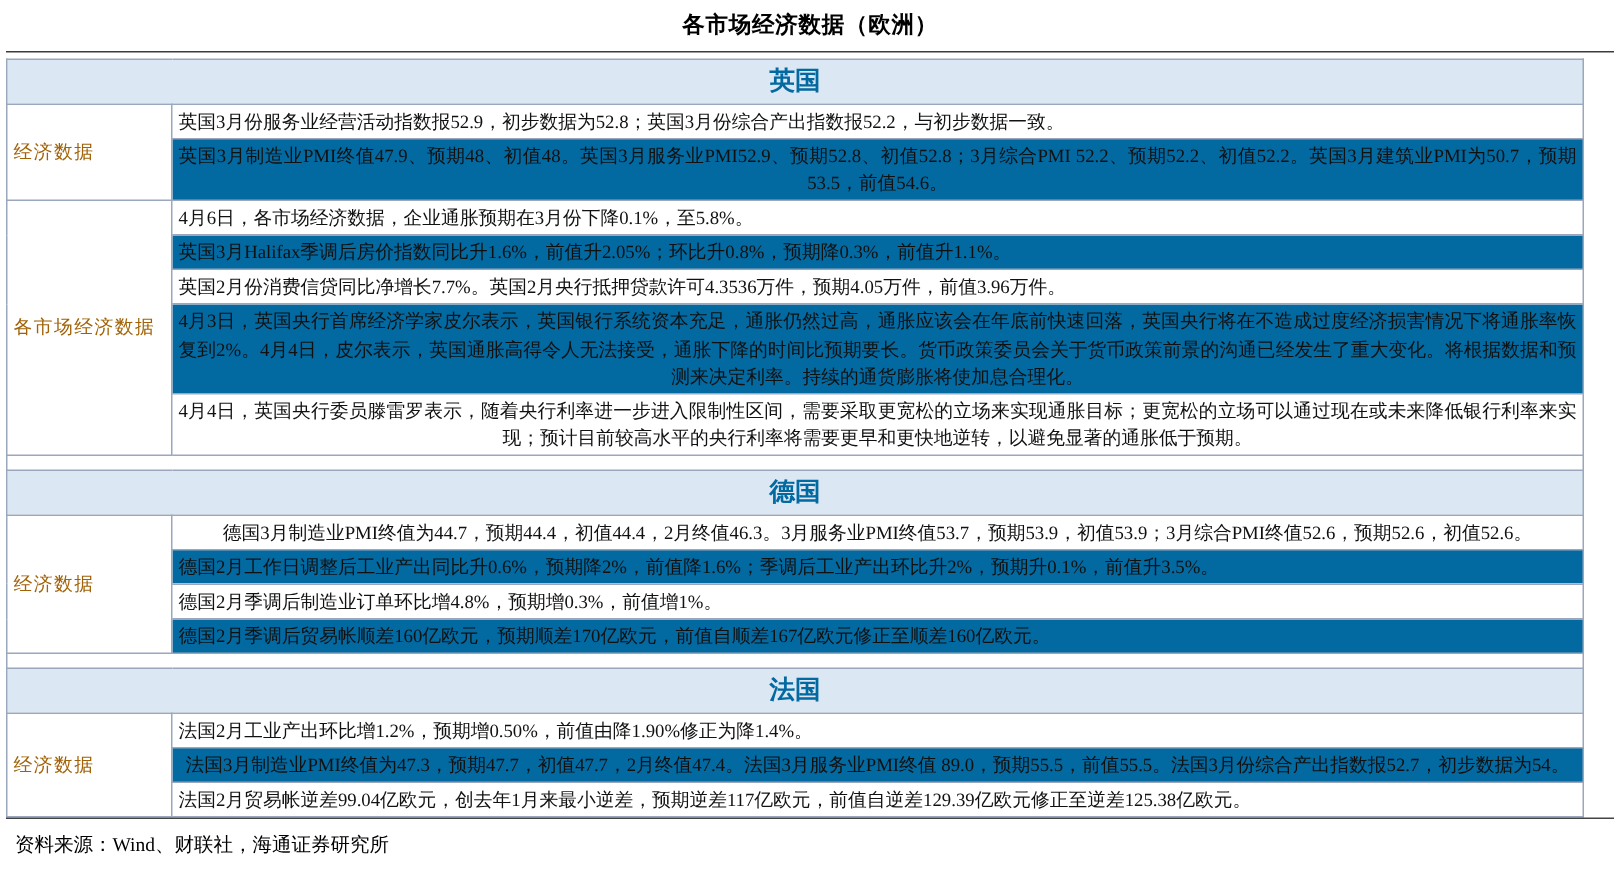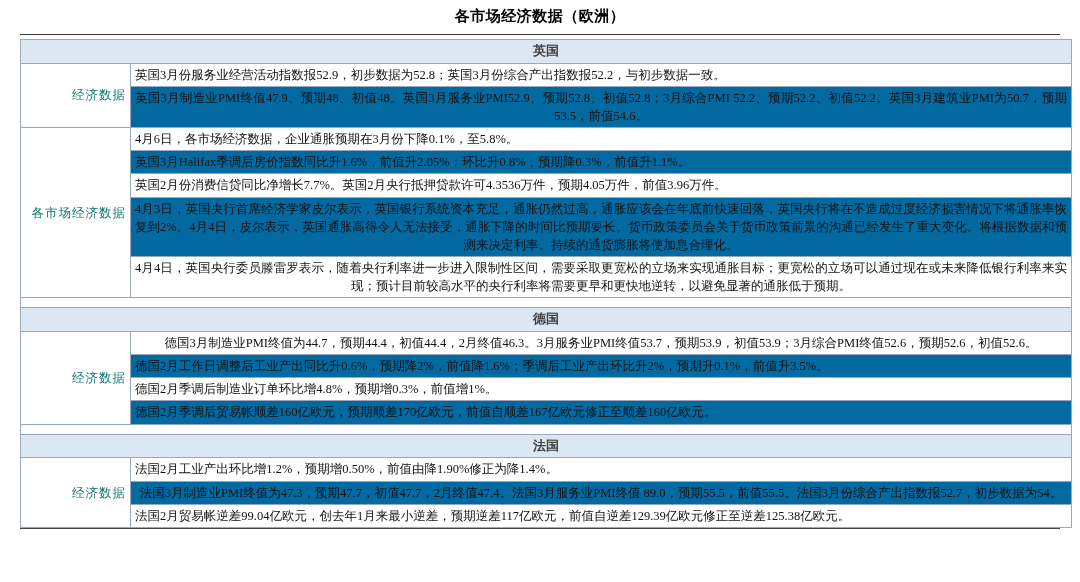--- a/index.html
+++ b/index.html
@@ -12,21 +12,21 @@
     height: 582px;
     font-family: "Liberation Serif", "DejaVu Serif", serif;
     color: #1a1a1a;
     overflow: hidden;
   }
   .page {
     width: 1080px;
     height: 566px;
     position: relative;
     box-sizing: border-box;
-    padding: 0 20px;
+    padding: 0 4px;
   }
   .doc-title {
     text-align: center;
     font-size: 15px;
     font-weight: bold;
     letter-spacing: 0.5px;
     padding: 7px 0 8px 0;
     color: #000;
   }
   table.data-table {
@@ -39,36 +39,36 @@
   }
   table.data-table td {
     border: 1px solid #9aa7bd;
     padding: 2px 4px;
     vertical-align: middle;
   }
   .country-header td {
     background: #dbe7f3;
     text-align: center;
     font-weight: bold;
-    font-size: 13px;
+    font-size: 17px;
     padding: 4px 0;
     border-left: 1px solid #2b3a55;
     border-right: 1px solid #2b3a55;
     border-top: 1px solid #2b3a55;
     border-bottom: 1px solid #2b3a55;
-    color: #404040;
+    color: #0369a1;
   }
   .label-cell {
     width: 110px;
-    text-align: right;
+    text-align: left;
     font-size: 12.5px;
     font-weight: normal;
     background: #ffffff;
     letter-spacing: 1px;
-    color: #0f766e;
+    color: #a16207;
     padding: 2px 2px;
   }
   .content-cell {
     text-align: left;
     padding: 3px 8px;
     color: #111;
   }
   .content-cell.justify {
     text-align: justify;
     text-align-last: center;
@@ -184,14 +184,15 @@
         <td class="content-cell justify">法国3月制造业PMI终值为47.3，预期47.7，初值47.7，2月终值47.4。法国3月服务业PMI终值 89.0，预期55.5，前值55.5。法国3月份综合产出指数报52.7，初步数据为54。</td>
       </tr>
       <tr class="row-plain">
         <td class="content-cell">法国2月贸易帐逆差99.04亿欧元，创去年1月来最小逆差，预期逆差117亿欧元，前值自逆差129.39亿欧元修正至逆差125.38亿欧元。</td>
       </tr>
 
     </tbody>
   </table>
 
   <hr class="sep-rule">
+  <div class="source-line">资料来源：Wind、财联社，海通证券研究所</div>
 
 </div>
 
 </body></html>

